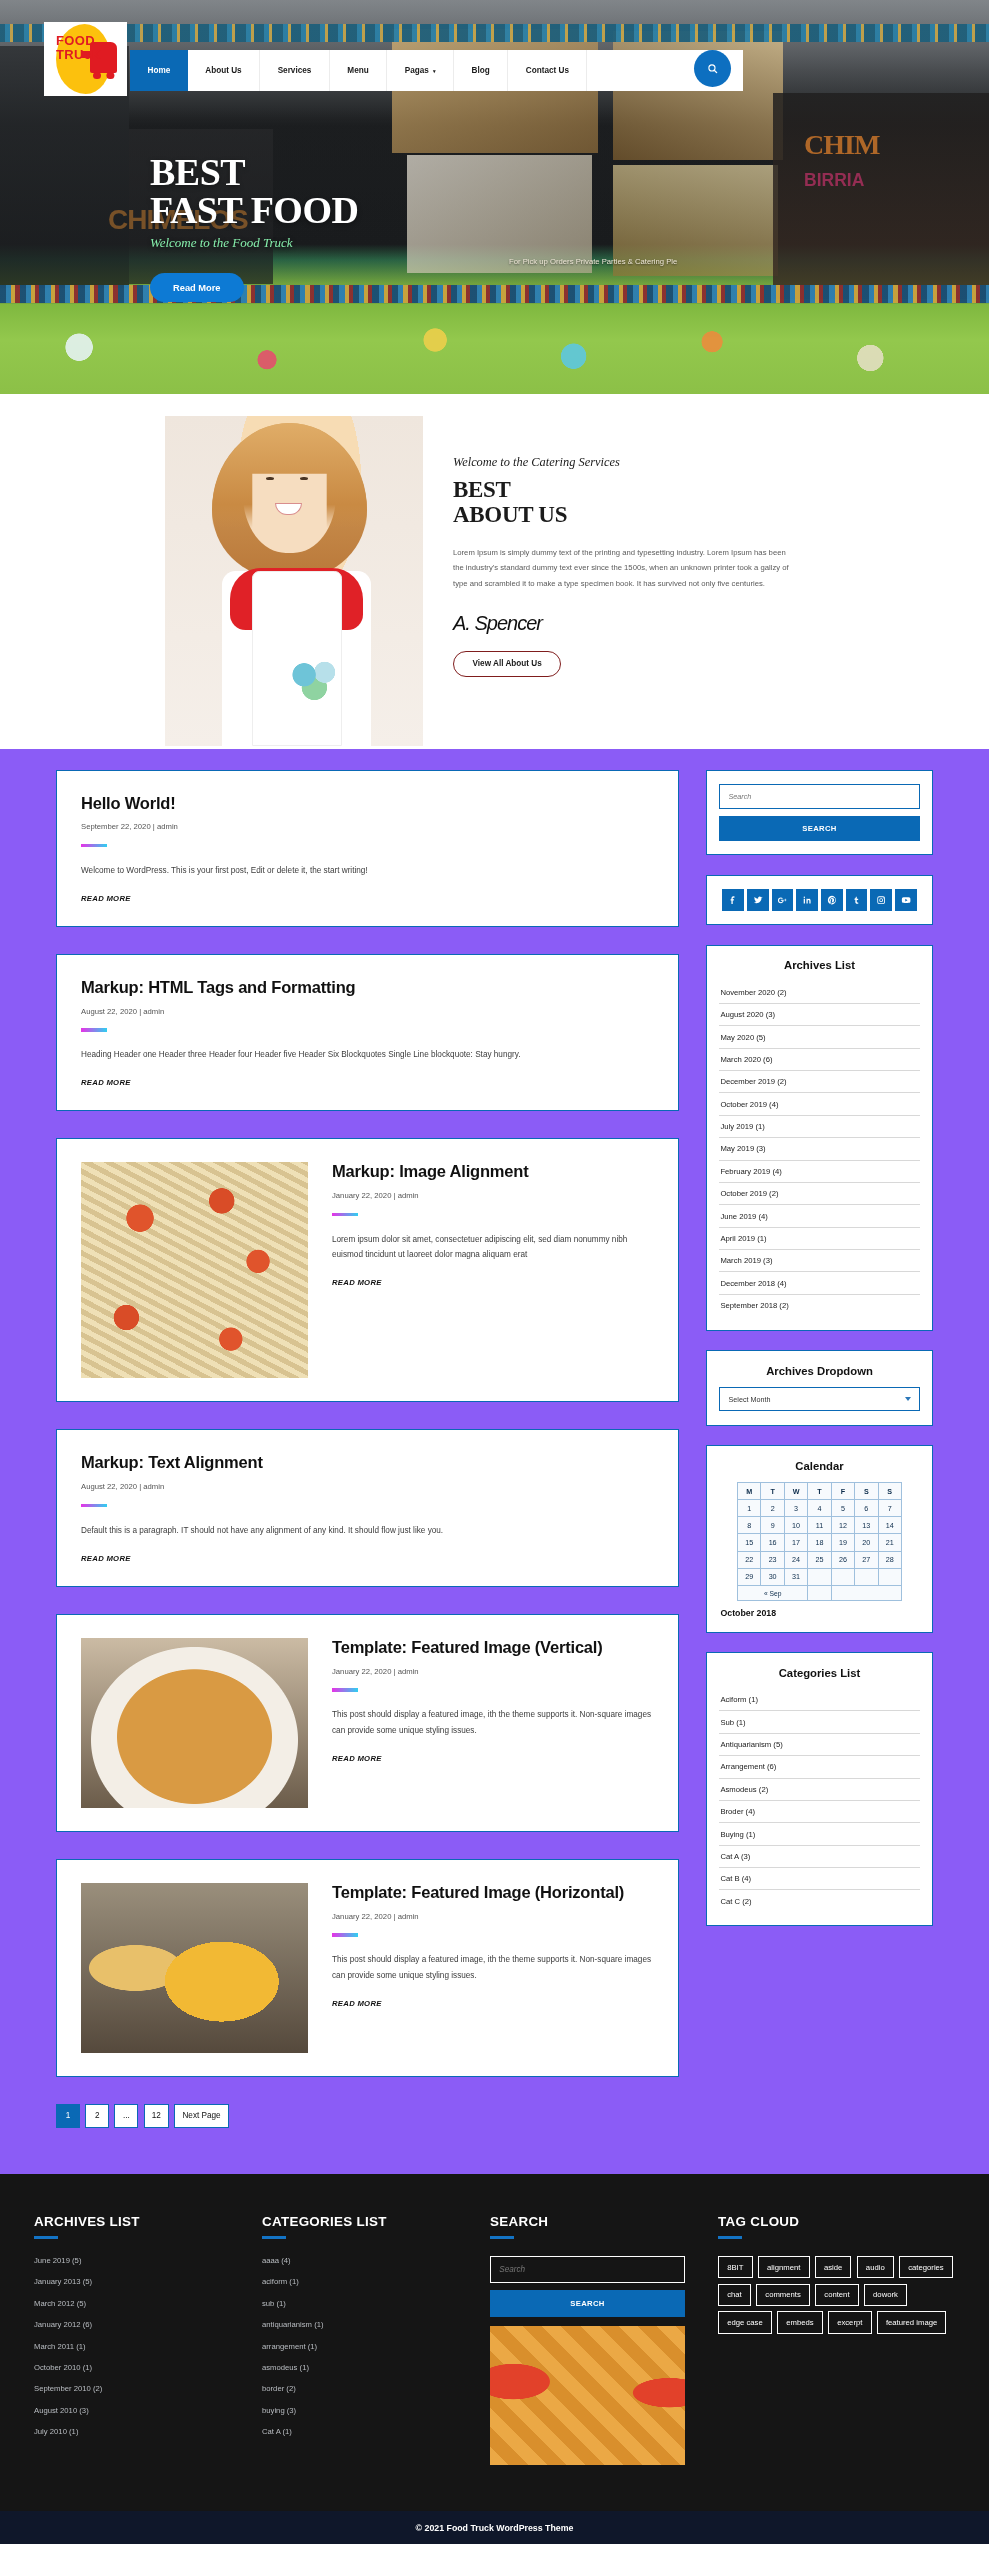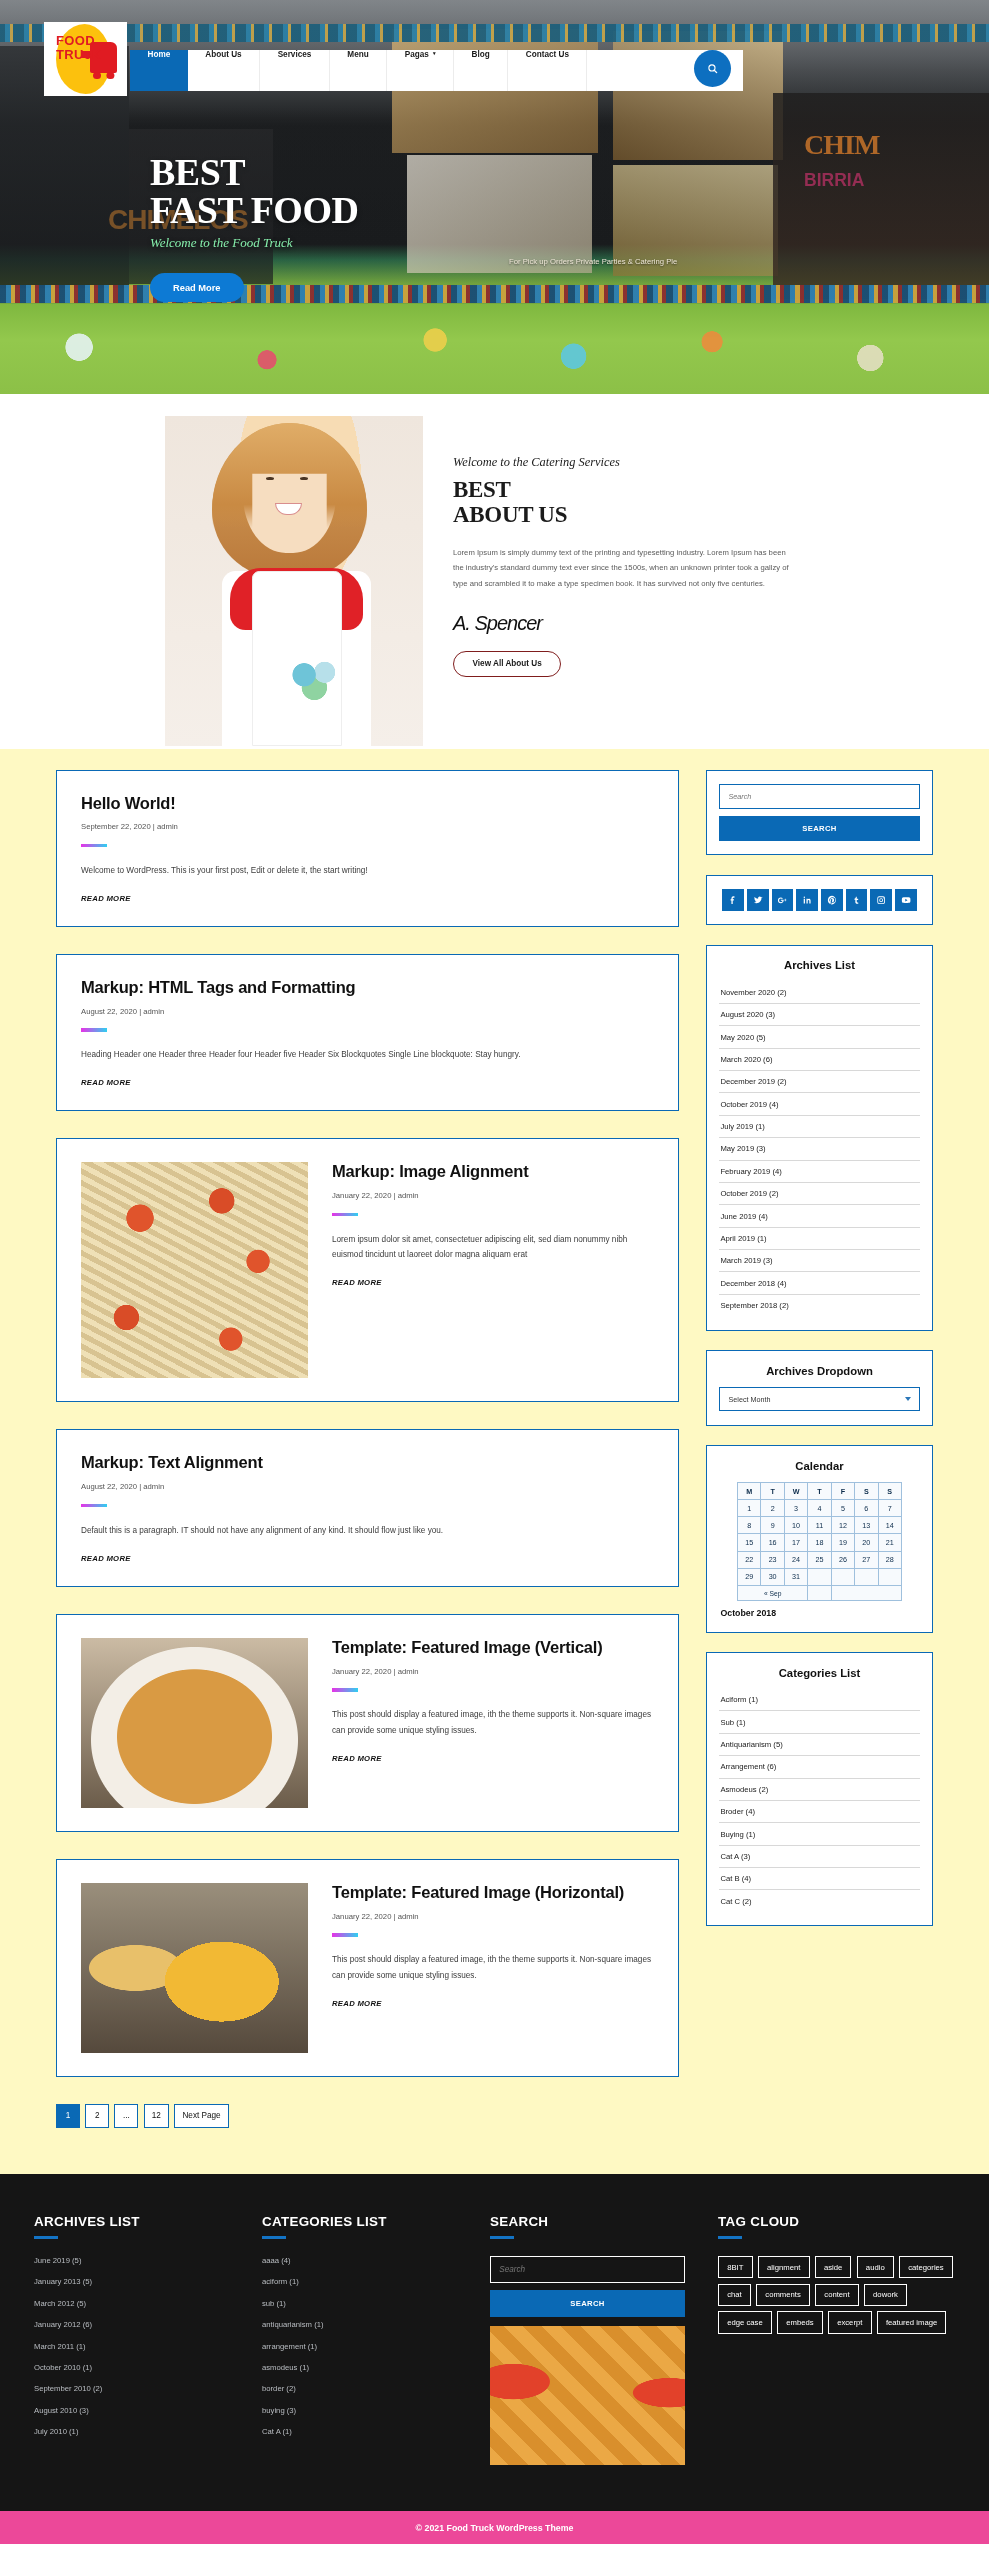--- a/index.html
+++ b/index.html
@@ -101,21 +101,21 @@
     border-radius:50%; background:#e01b22; box-shadow: 13.4px 0 0 #e01b22;
   }
 
   .navbar {
     position: absolute; left: 130px; top: 50px; height: 41px;
     background: #fff; z-index: 30;
     display: flex; align-items: stretch;
     width: 613px;
   }
   .nav-item {
-    display: flex; align-items: flex-start; justify-content: center;
+    display: flex; align-items: center; justify-content: center;
     padding: 0 17.5px; font-size: 8.2px; color: #1b1b1b; font-weight: 600;
     border-right: 0.5px solid #ececec; white-space: nowrap; cursor: pointer;
   }
   .nav-item.active { background: #0a69b5; color: #fff; border-right: none; }
   .nav-caret { margin-left: 4.1px; font-size: 5.2px; }
   .nav-search-btn {
     position: absolute; left: 694px; top: 50px;
     width: 37px; height: 37px; border-radius: 50%;
     background: #0d6fc0; color: #fff; z-index: 35;
     display: flex; align-items: center; justify-content: center; cursor: pointer;
@@ -208,21 +208,21 @@
     font-size: 20px; color: #111; letter-spacing: -1px;
   }
   .about-btn {
     margin-top: 15.5px; display: inline-block; background: #fff; color: #1b1b1b;
     border: 1px solid #7f1d1d; border-radius: 15.5px; padding: 7.7px 18.5px;
     font-weight: 700; font-size: 8.2px; cursor: pointer;
   }
 
   
   .main-wrap {
-    width: 989px; padding: 20.6px 0 46px 0; background: #fef9c3;
+    width: 989px; padding: 20.6px 0 46px 0; background: #8b5cf6;
     display: flex; justify-content: center; gap: 27px;
   }
   .col-posts { width: 623px; }
   .col-side { width: 227px; }
 
   .card {
     border: 1.5px solid #0a69b5; background: #fff; margin-bottom: 27px; padding: 23px 24px;
   }
   .card-title {
     font-size: 16.5px; font-weight: 700; color: #111; line-height: 19.6px; letter-spacing:-0.2px;
@@ -347,21 +347,21 @@
       radial-gradient(ellipse at 12% 40%, #e2412a 0 36px, transparent 37px),
       radial-gradient(ellipse at 92% 48%, #e2412a 0 36px, transparent 37px),
       repeating-linear-gradient(45deg,#eba845 0 13.4px,#d98f2c 13.4px 27px);
   }
   .tagcloud { display: flex; flex-wrap: wrap; gap: 5.2px; }
   .tag {
     border: 0.5px solid #ffffff; color: #fff; font-size: 7.7px; padding: 5.7px 8.2px;
     cursor: pointer; white-space: nowrap;
   }
   .copybar {
-    width: 989px; background: #ec4899; color: #fff; text-align: center;
+    width: 989px; background: #0f172a; color: #fff; text-align: center;
     padding: 11.3px 0; font-size: 8.8px; font-weight: 600;
   }
 </style>
 </head>
 <body>
 
 <section class="hero">
   <div class="hero-bg"></div>
   <div class="hero-photo-blocks">
     <div class="pb pb6"></div>

